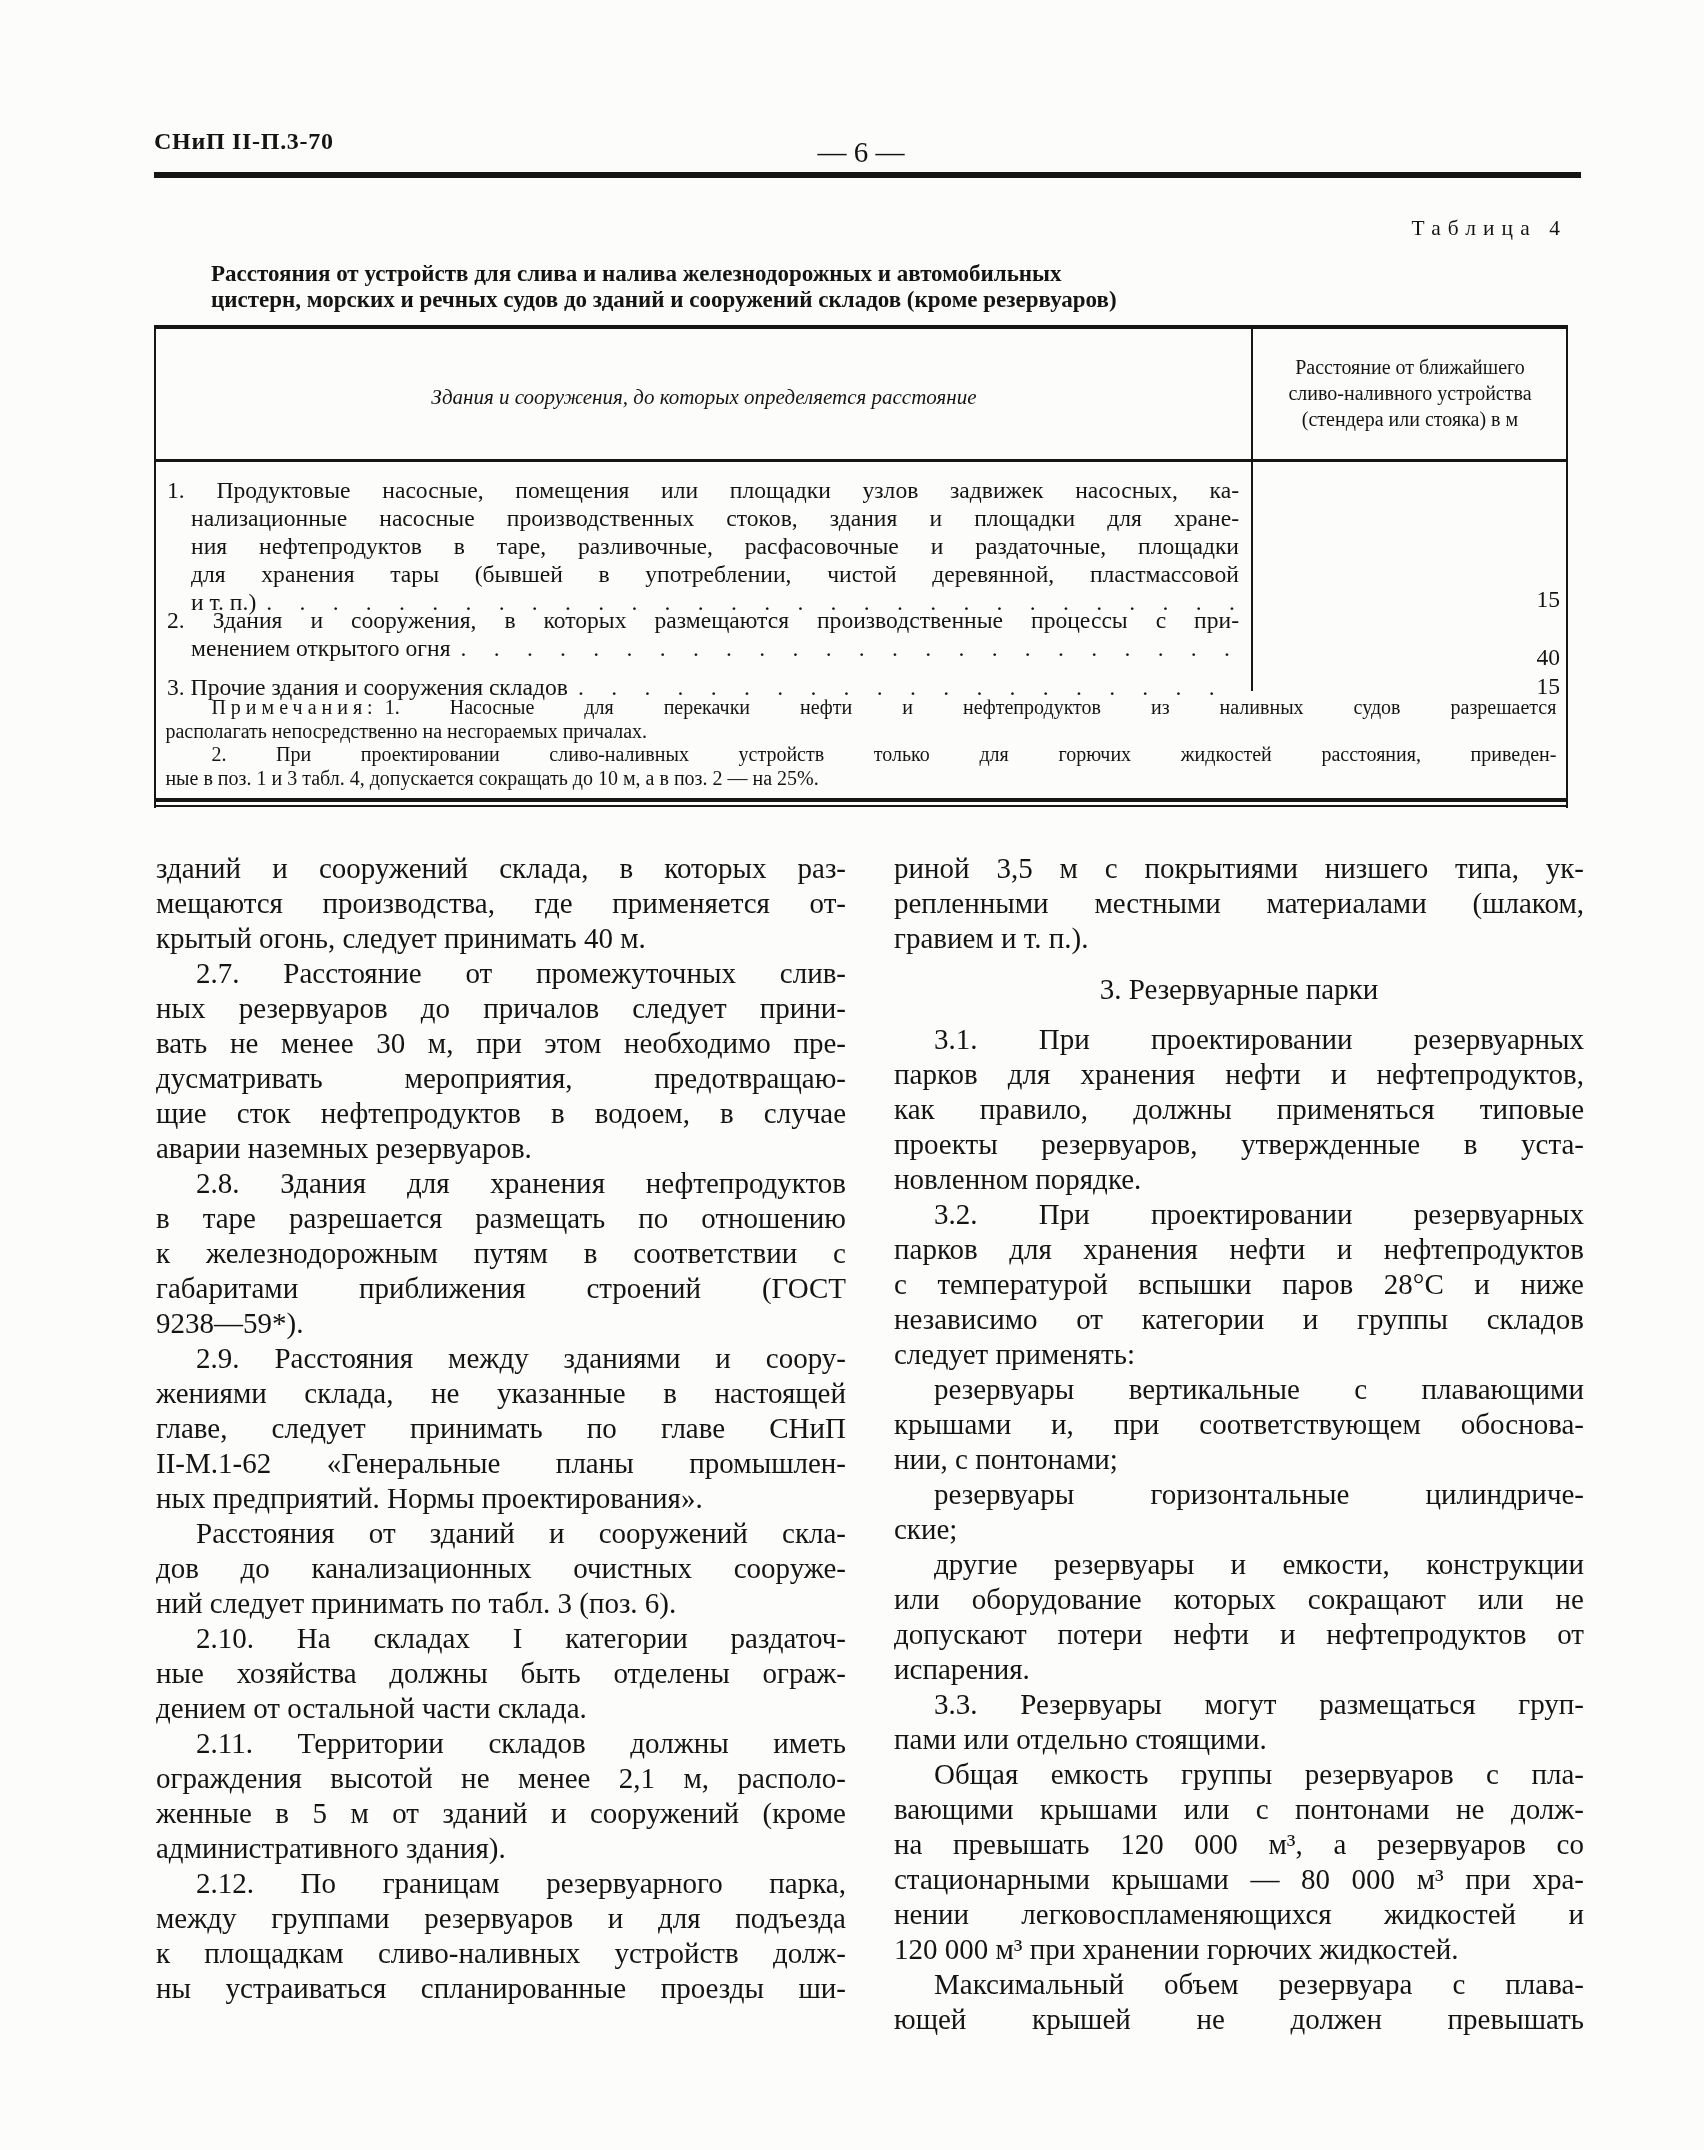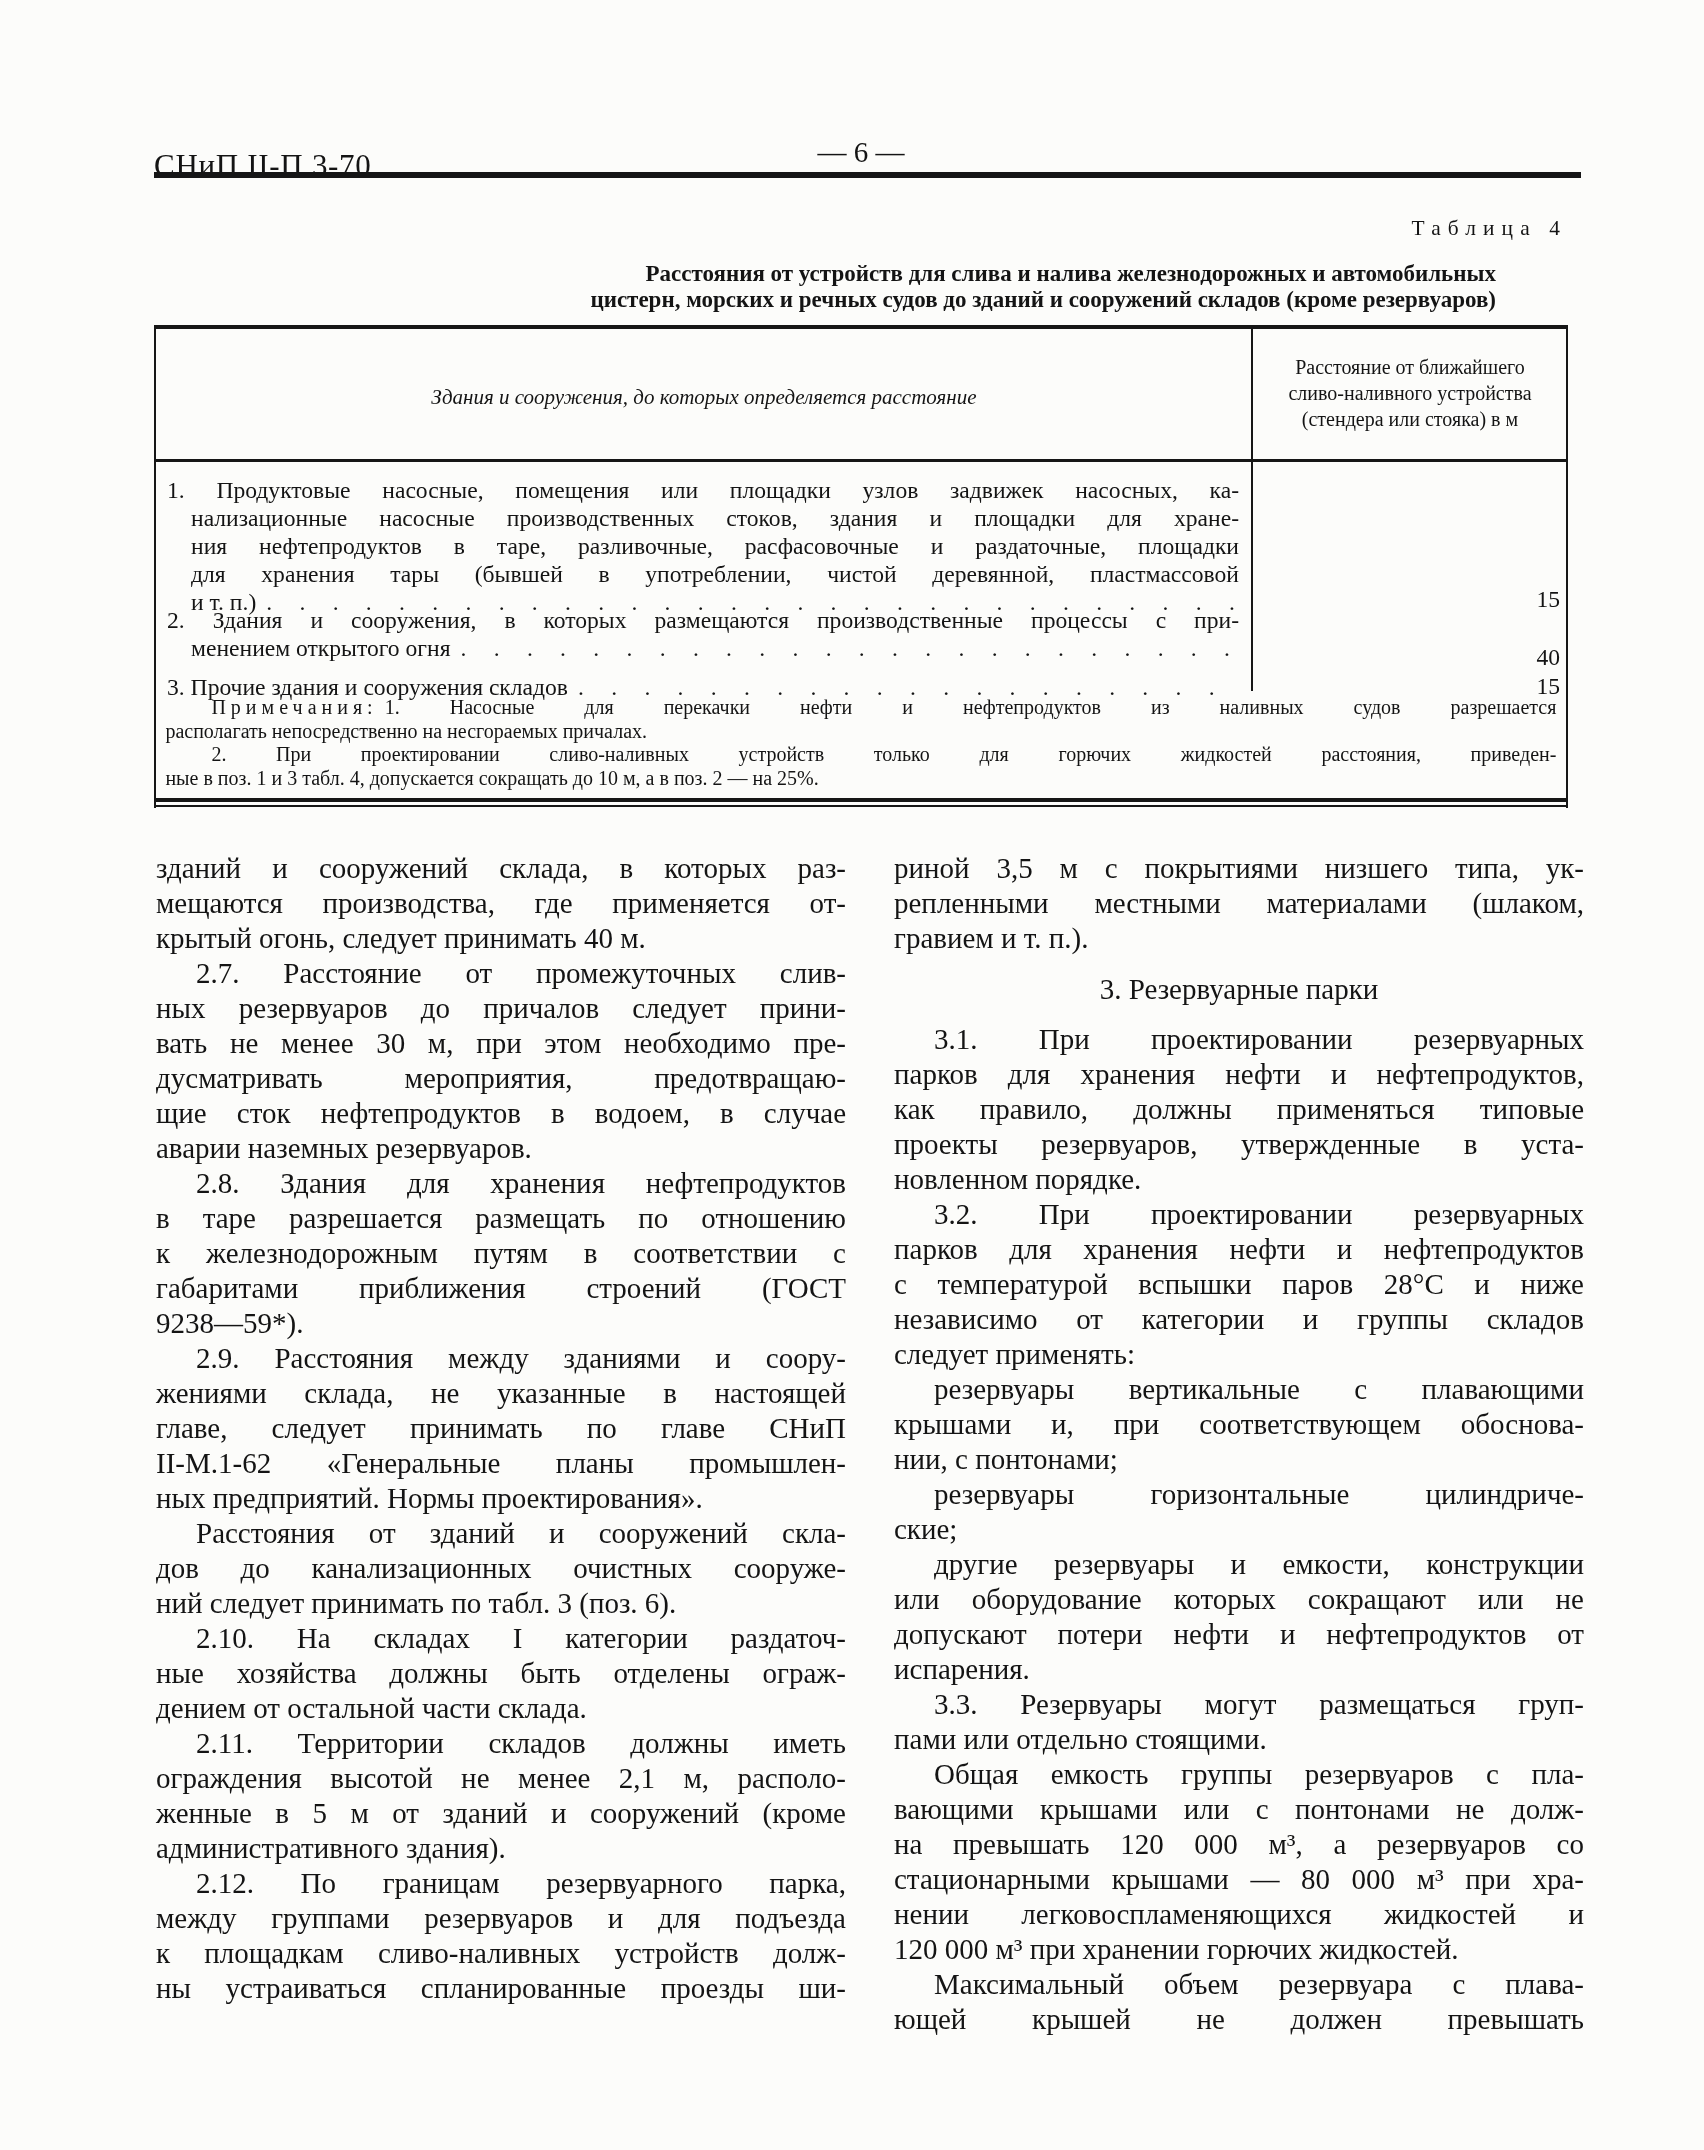--- a/index.html
+++ b/index.html
@@ -4,28 +4,28 @@
 <style>
   html,body { margin:0; padding:0; background:#e8e8e6; }
   .page {
     position:relative; width:1704px; height:2151px; margin:0 auto;
     background:#fcfcfa; color:#141414; overflow:hidden;
     font-family:"Liberation Serif","DejaVu Serif",serif;
   }
   .abs { position:absolute; }
 
   
-  .doc-ref  { left:154px; top:148px; font-size:31px; font-weight:normal; letter-spacing:0.7px; }
+  .doc-ref  { left:154px; top:128px; font-size:24px; font-weight:bold; letter-spacing:0.7px; }
   .page-num { left:718px; top:136px; width:286px; text-align:center; font-size:29px; }
   .hrule    { left:154px; top:172px; width:1427px; height:6.4px; background:#161616; }
 
   
   .tcaption { left:1214px; top:216px; width:353px; text-align:right;
               font-size:21.4px; letter-spacing:7.1px; }
-  .ttitle   { left:211px; top:261px; width:1285px; text-align:right;
+  .ttitle   { left:211px; top:261px; width:1285px; text-align:left;
               font-size:23px; font-weight:bold; line-height:26.4px; white-space:pre-line; }
 
   
   .tbl { left:154px; top:325px; width:1414px; height:483px; }
   .b-top   { left:0; top:0; width:1414px; height:4.3px;  background:#161616; }
   .b-left  { left:0; top:0; width:2.1px;   height:483px; background:#161616; }
   .b-right { left:1412px; top:0; width:2.1px; height:483px; background:#161616; }
   .b-bot1  { left:0; top:473px; width:1414px; height:4.3px; background:#161616; }
   .b-bot2  { left:0; top:480px; width:1414px; height:2.1px; background:#161616; }
   .b-sep   { left:0; top:134px; width:1414px; height:2.9px; background:#161616; }

